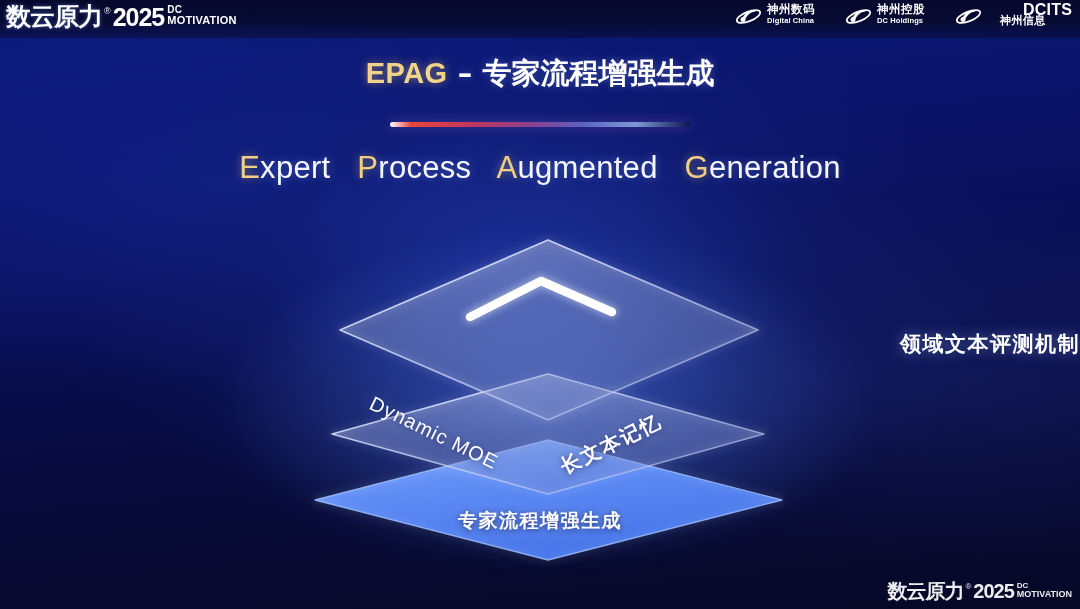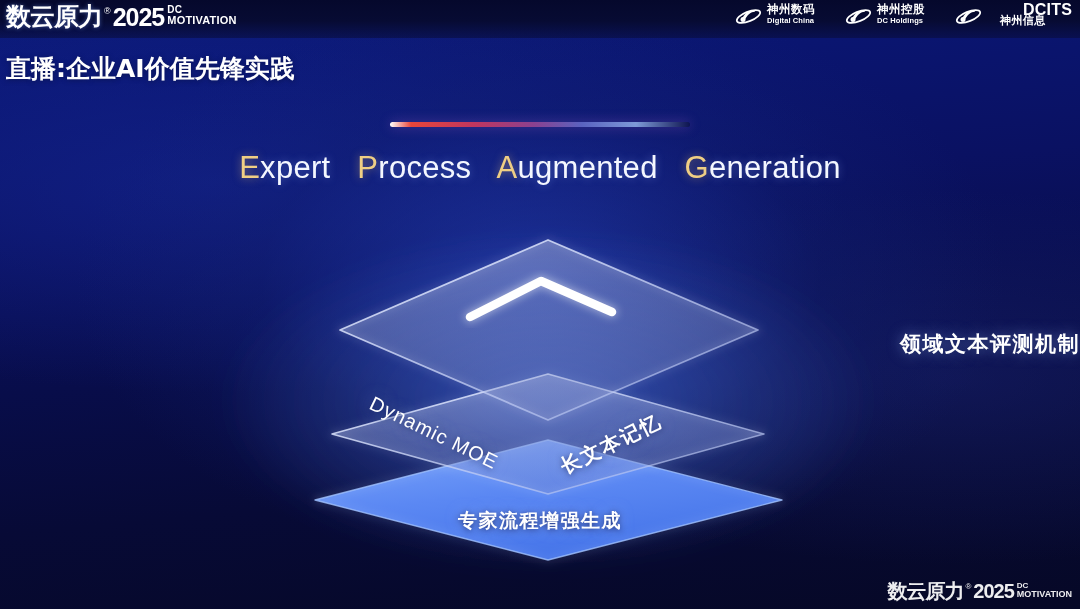--- a/index.html
+++ b/index.html
@@ -147,21 +147,20 @@
   <div class="brand">
     <span class="cn">数云原力</span>
     <span class="reg">®</span>
     <span class="yr">2025</span>
     <span class="dcm">
       <span class="d1">DC</span>
       <span class="d2">MOTIVATION</span>
     </span>
   </div>
 
-  <div class="subhead">直播:企业AI价值先锋实践</div>
 
   <div class="logos">
 
     <div class="logo">
       <svg class="swirl" viewBox="0 0 54 50">
         <ellipse cx="27" cy="25" rx="25" ry="9.5" fill="none" stroke="#ffffff" stroke-width="3.4" transform="rotate(-22 27 25)"></ellipse>
         <path d="M13 33 C20 13, 36 10, 41 16 C36 14, 24 20, 19 34 Z" fill="#ffffff"></path>
         <circle cx="16" cy="31" r="5" fill="#ffffff"></circle>
       </svg>
       <span class="logo-txt">
@@ -189,20 +188,23 @@
         <circle cx="16" cy="31" r="5" fill="#ffffff"></circle>
       </svg>
       <span class="logo-txt big">
         <span class="l-en" style="font-size:16px;letter-spacing:.2px;font-family:'Liberation Sans',sans-serif;margin-left:36px;">DCITS</span>
         <span class="l-cn" style="font-size:11px;padding-left:13px;">神州信息</span>
       </span>
     </div>
 
   </div>
 
+  <div class="title">
+    <span class="gold">EPAG</span><span class="wt"> – </span><span class="wt">专家流程增强生成</span>
+  </div>
 
   <div class="divider"></div>
 
   <div class="subtitle">
     <span><span class="cap">E</span><span class="rest">xpert</span></span>
     <span class="rest">&nbsp;</span>
     <span><span class="cap">P</span><span class="rest">rocess</span></span>
     <span class="rest">&nbsp;</span>
     <span><span class="cap">A</span><span class="rest">ugmented</span></span>
     <span class="rest">&nbsp;</span>

